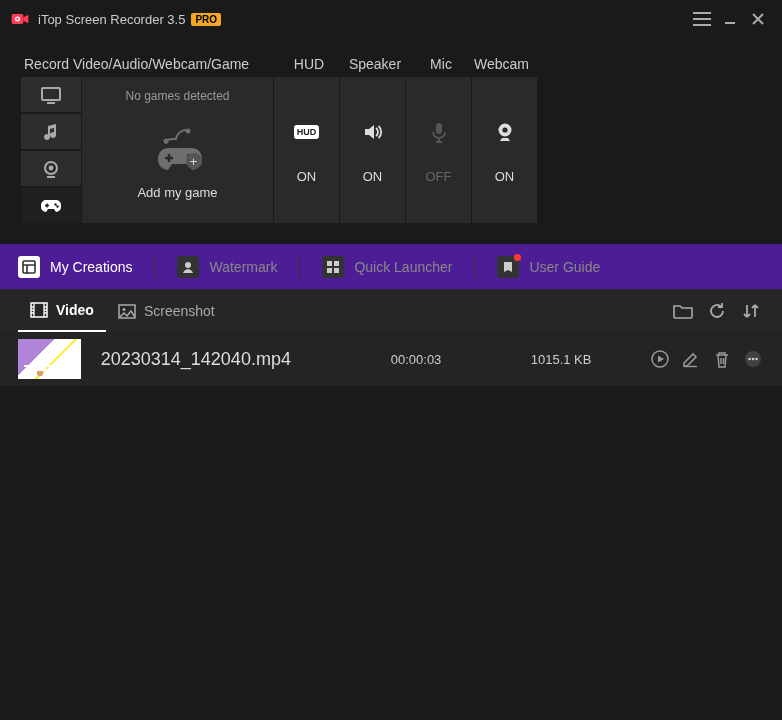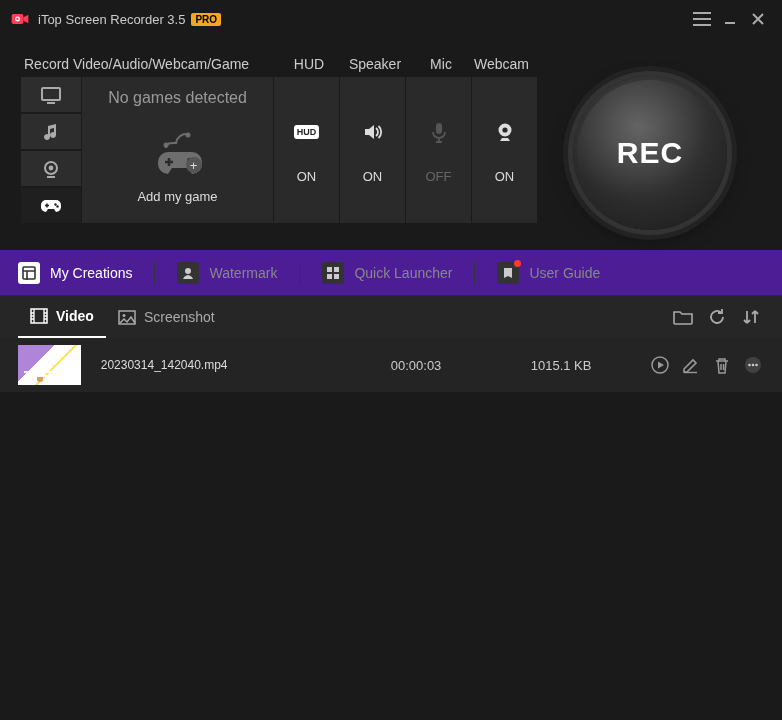--- a/index.html
+++ b/index.html
@@ -13,21 +13,21 @@
 .main{padding:18px 20px 0 20px}
 .labels-row{display:flex;align-items:center;font-size:14px;color:#ccc;margin-bottom:4px}
 .lbl-main{width:256px;padding-left:4px}
 .lbl-col{width:66px;text-align:center}
 .lbl-webcam{width:66px;text-align:left}
 .panel-row{display:flex}
 .mode-list{display:flex;flex-direction:column;width:62px}
 .mode-btn{height:37px;background:#2d2d2d;border:1px solid #1a1a1a;display:flex;align-items:center;justify-content:center;color:#aaa;cursor:pointer}
 .mode-btn.active{background:#1f1f1f;color:#fff}
 .game-panel{width:192px;height:148px;background:#2a2a2a;display:flex;flex-direction:column;align-items:center;padding:12px;position:relative;border:1px solid #1a1a1a;border-left:none}
-.game-msg{font-size:16px;color:#999;margin-bottom:10px}
+.game-msg{font-size:12px;color:#999;margin-bottom:10px}
 .controller-img{width:52px;height:52px;margin-top:10px;margin-bottom:10px;position:relative;color:#6e6e6e}
 .game-add{font-size:13px;color:#ddd}
 .toggle-col{width:66px;height:148px;background:#2a2a2a;border:1px solid #1a1a1a;border-left:none;display:flex;flex-direction:column;align-items:center;justify-content:center;cursor:pointer}
 .toggle-col .icon{height:30px;display:flex;align-items:center;justify-content:center;color:#ddd}
 .toggle-col.off .icon{color:#555}
 .toggle-state{font-size:13px;margin-top:22px;color:#ddd}
 .toggle-col.off .toggle-state{color:#666}
 .rec-wrap{flex:1;display:flex;align-items:center;justify-content:center}
 .rec-btn{width:154px;height:154px;border-radius:50%;background:radial-gradient(circle at 45% 35%,#4a4a4a,#2a2a2a 60%,#1a1a1a);box-shadow:0 0 0 5px #333,0 0 0 10px #222,0 6px 20px rgba(0,0,0,.6);display:flex;align-items:center;justify-content:center;cursor:pointer;position:relative}
 .rec-btn::before{content:"";position:absolute;inset:4px;border-radius:50%;background:radial-gradient(circle at 40% 30%,rgba(255,255,255,.15),transparent 55%)}
@@ -44,21 +44,21 @@
 .tab.active{color:#fff;font-weight:bold;border-bottom:2px solid #fff}
 .tab-spacer{flex:1}
 .tab-action{width:26px;height:26px;display:flex;align-items:center;justify-content:center;color:#aaa;cursor:pointer;margin-left:8px}
 .list{background:#1a1a1a}
 .row{display:flex;align-items:center;height:54px;padding:0 18px;background:#242424}
 .thumb{width:66px;height:40px;background:#fff;margin-right:20px;background:linear-gradient(135deg,#b084d9 0%,#b084d9 35%,#fff 35%,#fff 55%,#ffeb3b 55%,#ffeb3b 58%,#fff 58%);position:relative;overflow:hidden}
 .thumb::after{content:"";position:absolute;inset:0;background:
  linear-gradient(#fff,#fff) 6px 26px/40px 2px no-repeat,
  linear-gradient(#fff,#fff) 6px 30px/30px 2px no-repeat,
  radial-gradient(circle at 22px 34px,#d9a066 3px,transparent 3px)}
-.fname{flex:0 0 290px;font-size:12px;color:#ddd}
+.fname{flex:0 0 290px;font-size:18px;color:#ddd}
 .dur{flex:0 0 140px;font-size:13px;color:#ccc}
 .fsize{flex:0 0 110px;font-size:13px;color:#ccc}
 .row-spacer{flex:1}
 .row-act{width:24px;height:24px;display:flex;align-items:center;justify-content:center;color:#999;cursor:pointer;margin-left:8px}
 .hud-badge{background:#fff;color:#222;font-size:9px;font-weight:bold;padding:2px 3px;border-radius:3px}
 svg{display:block}
 .plus-badge{position:absolute;bottom:6px;right:2px;width:16px;height:16px;border-radius:50%;background:#555;display:flex;align-items:center;justify-content:center;color:#ddd;font-size:13px;line-height:1}
 </style>
 </head>
 <body>
@@ -176,25 +176,20 @@
       <div class="icon">
         <svg width="20" height="22" viewBox="0 0 20 22">
             <circle cx="10" cy="9" r="6.5" fill="currentColor"></circle>
             <circle cx="10" cy="9" r="2.6" fill="#2a2a2a"></circle>
             <path d="M5 20h10l-2-3H7l-2 3z" fill="currentColor"></path>
           </svg>
       </div>
       <div class="toggle-state">ON</div>
     </div>
 
-    <div class="rec-wrap">
-      <div class="rec-btn">
-        <span class="rec-txt">REC</span>
-      </div>
-    </div>
   </div>
 </div>
 
 <div class="nav">
   <div class="nav-item active">
     <span class="nicon">
       <svg width="14" height="14" viewBox="0 0 14 14">
           <rect x="1" y="1" width="12" height="12" rx="1" fill="none" stroke="currentColor" stroke-width="1.6"></rect>
           <path d="M1 5h12M5 5v9" stroke="currentColor" stroke-width="1.6"></path>
         </svg>

